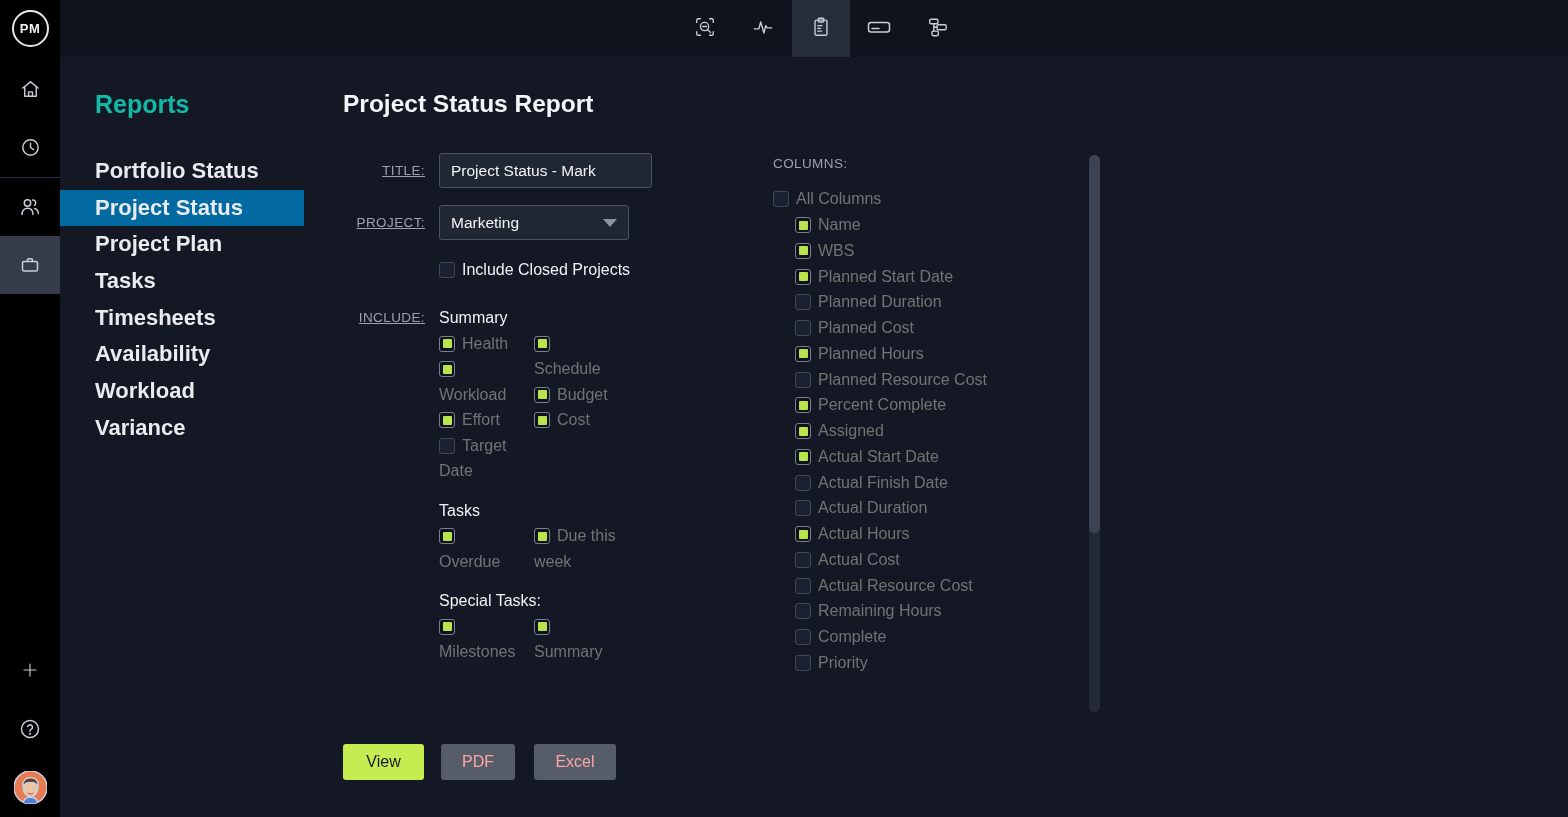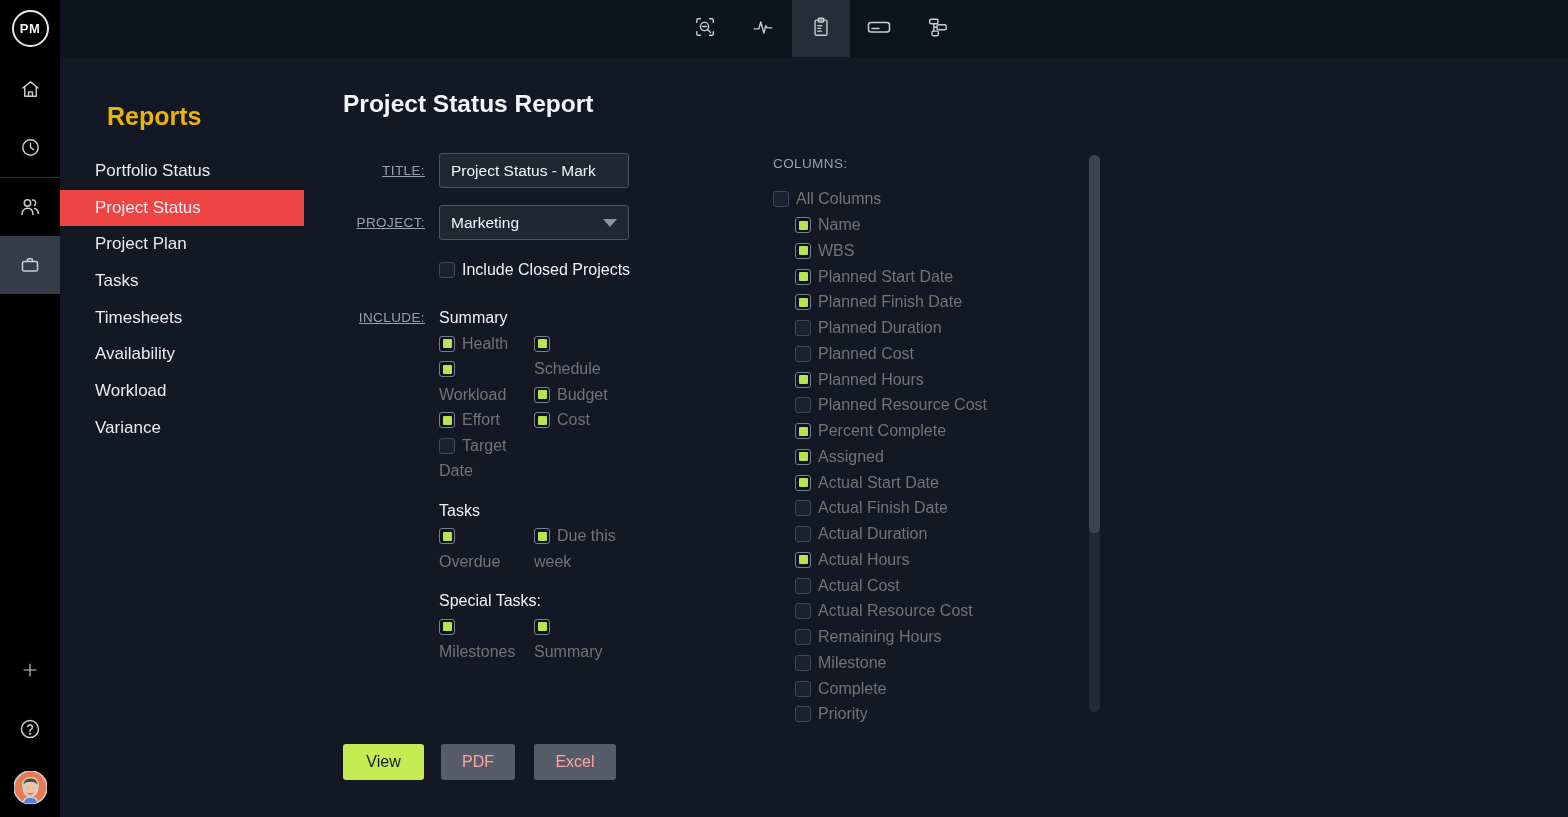--- a/index.html
+++ b/index.html
@@ -20,34 +20,34 @@
   .rail{position:absolute;left:0;top:57px;width:60px;bottom:0;background:#000;}
   .rail-divider{position:absolute;left:0;top:120px;width:60px;height:1px;background:#2a2f3c;}
   .rail-highlight{position:absolute;left:0;top:179px;width:60px;height:58px;background:#353b49;}
   .rail-item{position:absolute;left:0;width:60px;height:44px;display:flex;align-items:center;justify-content:center;cursor:pointer;}
   .rail-item svg{stroke:#c9ced6;fill:none;stroke-width:1.5;stroke-linecap:round;stroke-linejoin:round;}
   .ri-home{top:10px}.ri-clock{top:68px}.ri-team{top:128px}.ri-case{top:186px}
   .ri-plus{top:591px}.ri-help{top:650px}.ri-avatar{top:708px}
 
   
   .reports-panel{position:absolute;left:60px;top:57px;width:244px;bottom:0;background:#141825;border-right:1px solid #262b38;}
-  .reports-title{margin:12px;position:absolute;left:35px;top:33px;font-size:25px;font-weight:600;color:#eab308;}
+  .reports-title{margin:0;position:absolute;left:35px;top:33px;font-size:25px;font-weight:600;color:#14b8a6;}
   .report-list{list-style:none;margin:0;padding:0;position:absolute;left:0;top:96px;width:244px;}
-  .report-list li{height:36.7px;line-height:36.7px;padding-left:35px;font-size:17px;color:#e9ebef;cursor:pointer;}
-  .report-list li.selected{background:#ef4444;}
+  .report-list li{height:36.7px;line-height:36.7px;padding-left:35px;font-size:22px;color:#e9ebef;cursor:pointer;font-weight:bold;}
+  .report-list li.selected{background:#0369a1;}
 
   
   .main{position:absolute;left:304px;top:57px;right:0;bottom:0;background:#141825;}
   .page-title{margin:0;position:absolute;left:39px;top:33px;font-size:24.5px;font-weight:600;color:#f4f5f8;}
 
   .form{position:absolute;left:39px;top:96px;width:410px;}
   .frow{display:flex;}
   .flabel{width:82px;text-align:right;margin-right:14px;font-size:13.5px;letter-spacing:.4px;color:#9aa1ad;text-decoration:underline;}
   .frow.field .flabel{line-height:35px;}
-  .text-input{width:190px;height:35px;box-sizing:border-box;background:#212633;border:1px solid #4c5362;border-radius:3px;
+  .text-input{width:213px;height:35px;box-sizing:border-box;background:#212633;border:1px solid #4c5362;border-radius:3px;
               color:#f2f4f7;font-size:15.5px;padding:0 11px;font-family:inherit;outline:none;}
   .dropdown{width:190px;height:35px;box-sizing:border-box;background:#212633;border:1px solid #4c5362;border-radius:3px;
             display:flex;align-items:center;padding:0 11px;cursor:pointer;}
   .dropdown .dd-value{flex:1;font-size:15.5px;color:#f2f4f7;}
   .caret{width:0;height:0;border-left:7px solid transparent;border-right:7px solid transparent;border-top:8px solid #8b93a2;}
 
   .frow.project{margin-top:17px;}
   .frow.closed{margin-top:20px;}
   .frow.include{margin-top:25px;}
   .frow.include .flabel{line-height:25.5px;}
@@ -297,35 +297,33 @@
 
     <div class="columns-panel">
       <div class="columns-label">COLUMNS:</div>
       <label class="opt all-row">
         <span class="cb off"></span><span class="opt-label">All Columns</span>
       </label>
       <div class="col-list">
           <label class="opt col-item"><span class="cb on"></span><span class="opt-label">Name</span></label>
           <label class="opt col-item"><span class="cb on"></span><span class="opt-label">WBS</span></label>
           <label class="opt col-item"><span class="cb on"></span><span class="opt-label">Planned Start Date</span></label>
-          <label class="opt col-item"><span class="cb on"></span><span class="opt-label">Planned Finish Date</span></label>
           <label class="opt col-item"><span class="cb off"></span><span class="opt-label">Planned Duration</span></label>
           <label class="opt col-item"><span class="cb off"></span><span class="opt-label">Planned Cost</span></label>
           <label class="opt col-item"><span class="cb on"></span><span class="opt-label">Planned Hours</span></label>
           <label class="opt col-item"><span class="cb off"></span><span class="opt-label">Planned Resource Cost</span></label>
           <label class="opt col-item"><span class="cb on"></span><span class="opt-label">Percent Complete</span></label>
           <label class="opt col-item"><span class="cb on"></span><span class="opt-label">Assigned</span></label>
           <label class="opt col-item"><span class="cb on"></span><span class="opt-label">Actual Start Date</span></label>
           <label class="opt col-item"><span class="cb off"></span><span class="opt-label">Actual Finish Date</span></label>
           <label class="opt col-item"><span class="cb off"></span><span class="opt-label">Actual Duration</span></label>
           <label class="opt col-item"><span class="cb on"></span><span class="opt-label">Actual Hours</span></label>
           <label class="opt col-item"><span class="cb off"></span><span class="opt-label">Actual Cost</span></label>
           <label class="opt col-item"><span class="cb off"></span><span class="opt-label">Actual Resource Cost</span></label>
           <label class="opt col-item"><span class="cb off"></span><span class="opt-label">Remaining Hours</span></label>
-          <label class="opt col-item"><span class="cb off"></span><span class="opt-label">Milestone</span></label>
           <label class="opt col-item"><span class="cb off"></span><span class="opt-label">Complete</span></label>
           <label class="opt col-item"><span class="cb off"></span><span class="opt-label">Priority</span></label>
         </div>
     </div>
 
     <div class="vscroll">
       <div class="vscroll-thumb"></div>
     </div>
 
     <div class="btn-row">

